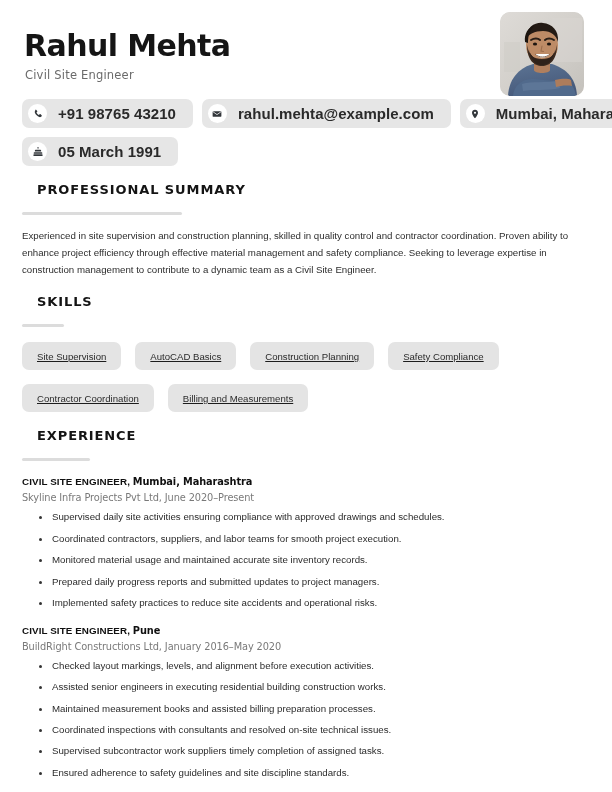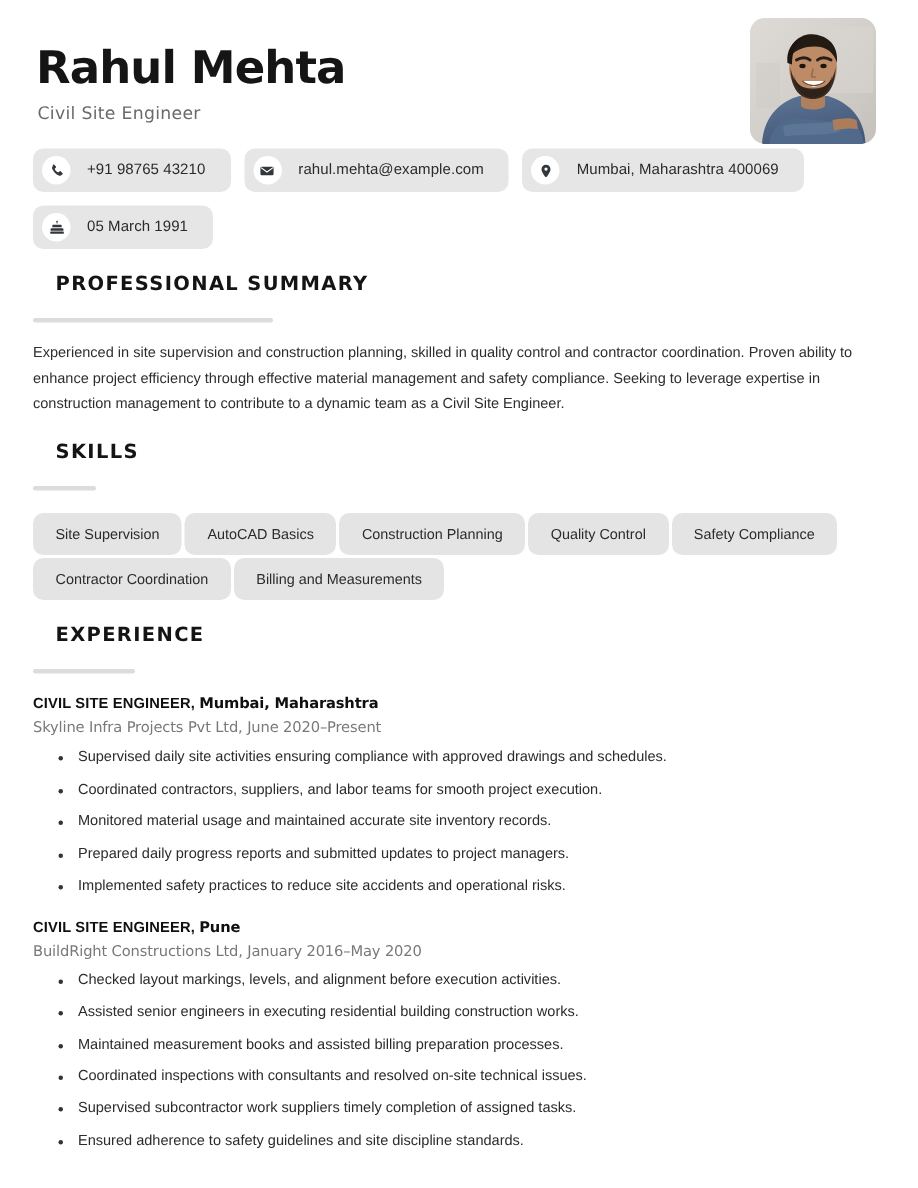--- a/index.html
+++ b/index.html
@@ -83,24 +83,25 @@
     border-radius: 50%;
     background: #ffffff;
     display: inline-flex;
     align-items: center;
     justify-content: center;
     margin-right: 11px;
     flex: none;
   }
   .chip-icon svg { display: block; }
   .chip-text {
-    font-size: 10px;
+    font-size: 15px;
     color: #2a2a2a;
     white-space: nowrap;
     letter-spacing: 0.05px;
+    font-weight: bold;
   }
 
   
   .section { margin-top: 16px; }
   .section-head {
     font-family: "DejaVu Sans", sans-serif;
     font-size: 13px;
     font-weight: bold;
     letter-spacing: 0.9px;
     color: #141414;
@@ -121,22 +122,23 @@
     line-height: 1.72;
     color: #2d2d2d;
     margin-top: 13px;
     text-align: left;
   }
 
   
   .skills-wrap {
     display: flex;
     flex-wrap: wrap;
-    gap: 2px;
+    gap: 14px;
     margin-top: 15px;
+    text-decoration: underline;
   }
   .skill {
     background: #e4e4e4;
     border-radius: 7px;
     height: 28px;
     display: inline-flex;
     align-items: center;
     padding: 0 15px;
     font-size: 9.6px;
     color: #2b2b2b;
@@ -307,21 +309,20 @@
     <p class="summary-text">Experienced in site supervision and construction planning, skilled in quality control and contractor coordination. Proven ability to enhance project efficiency through effective material management and safety compliance. Seeking to leverage expertise in construction management to contribute to a dynamic team as a Civil Site Engineer.</p>
   </div>
 
   <div class="section">
     <h2 class="section-head">SKILLS</h2>
     <div class="section-rule rule-w-skills"></div>
     <div class="skills-wrap">
       <span class="skill">Site Supervision</span>
       <span class="skill">AutoCAD Basics</span>
       <span class="skill">Construction Planning</span>
-      <span class="skill">Quality Control</span>
       <span class="skill">Safety Compliance</span>
       <span class="skill">Contractor Coordination</span>
       <span class="skill">Billing and Measurements</span>
     </div>
   </div>
 
   <div class="section">
     <h2 class="section-head">EXPERIENCE</h2>
     <div class="section-rule rule-w-exp"></div>
 

